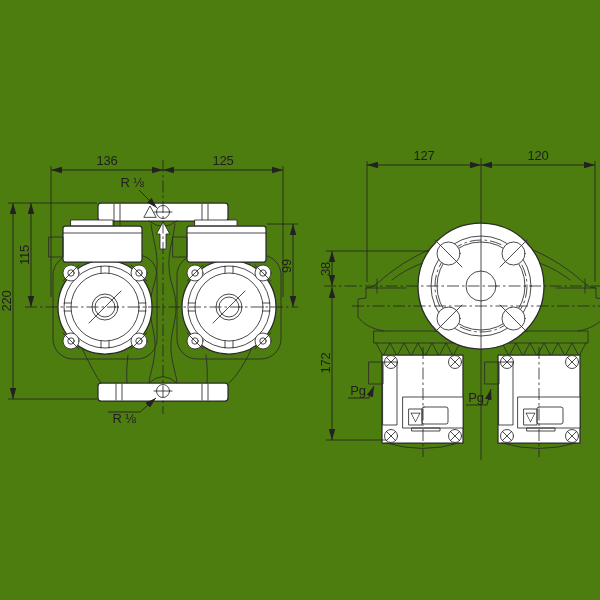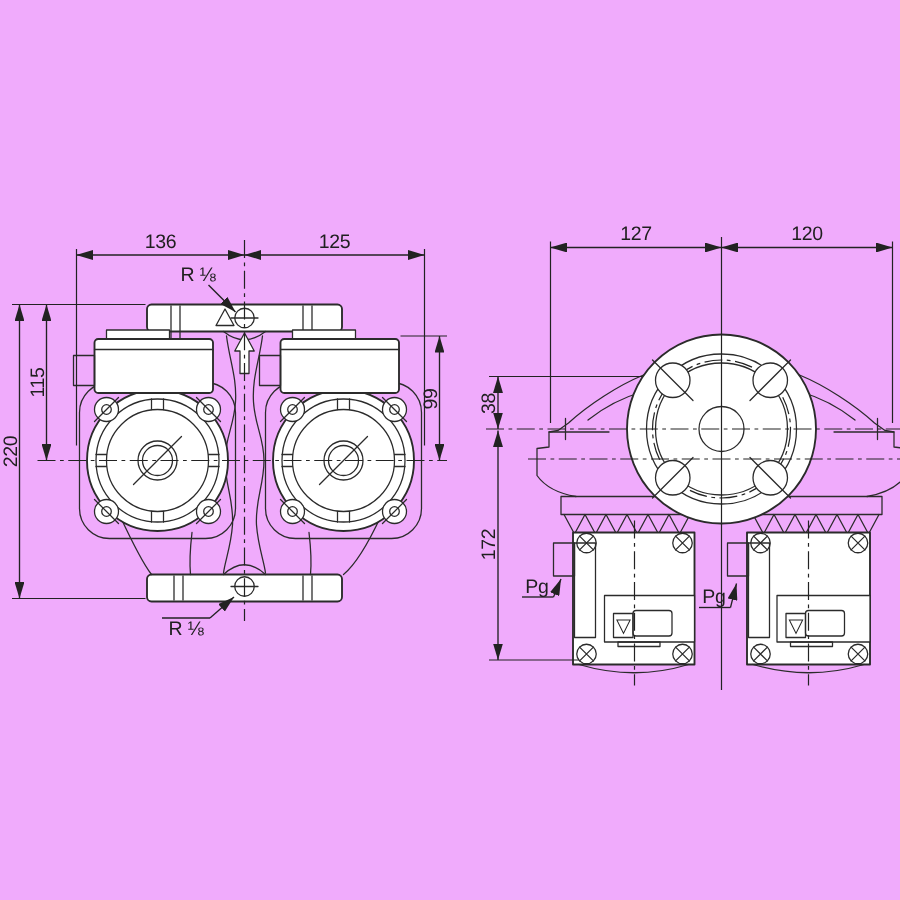--- a/index.html
+++ b/index.html
@@ -1,16 +1,16 @@
 <!DOCTYPE html>
 <html><head>
 <meta charset="utf-8">
 <style>
   html,body{margin:0;padding:0;background:#fff;}
-  .stage{width:600px;height:600px;background:#f0abfc;position:relative;font-family:"Liberation Sans",sans-serif;}
+  .stage{width:600px;height:600px;background:#4d7c0f;position:relative;font-family:"Liberation Sans",sans-serif;}
   svg{position:absolute;top:0;left:0;}
   text{fill:#1f1f1f;font-family:"Liberation Sans",sans-serif;font-size:13px;letter-spacing:-0.2px;}
   .o1{stroke:#2b2b2b;stroke-width:1.25;fill:none;stroke-linejoin:round;stroke-linecap:round;}
   .o2{stroke:#2b2b2b;stroke-width:0.85;fill:none;stroke-linejoin:round;stroke-linecap:round;}
   .wf{fill:#ffffff;}
   .dim{stroke:#222;stroke-width:0.9;fill:none;}
   .ext{stroke:#222;stroke-width:0.8;fill:none;}
   .cl{stroke:#222;stroke-width:0.8;fill:none;stroke-dasharray:12 3 2.5 3;}
 </style>
 </head>

